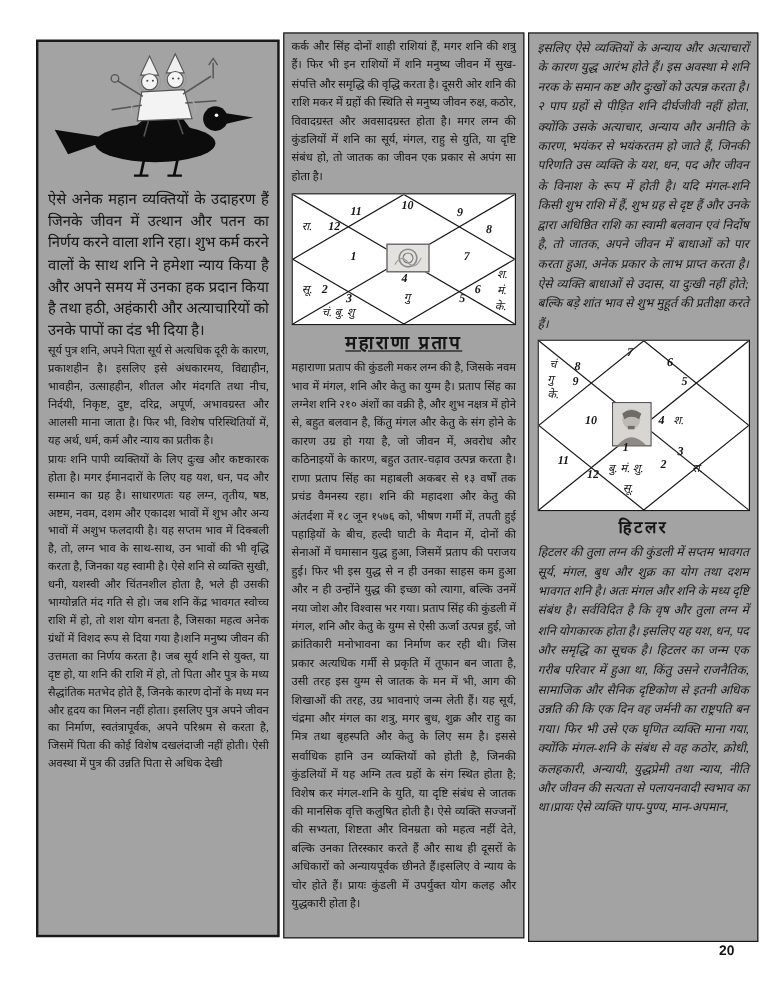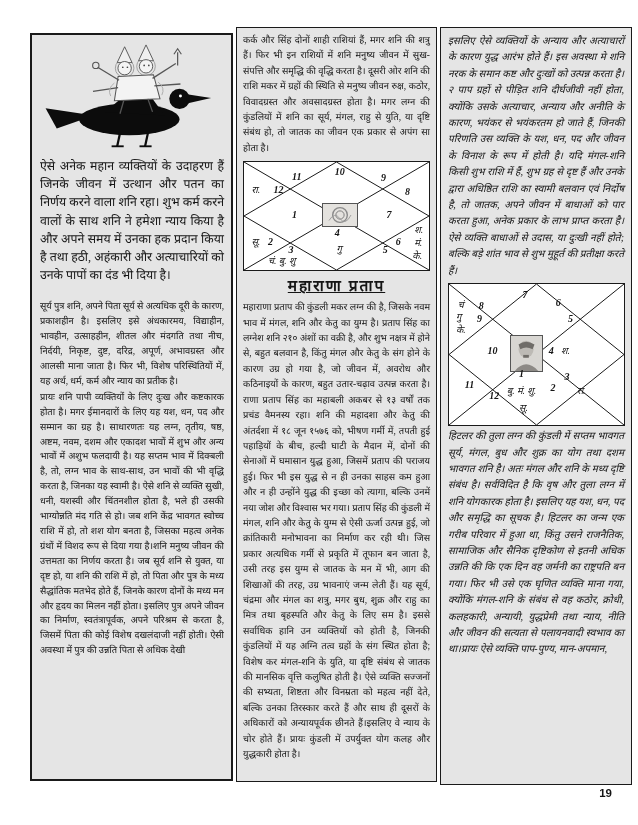--- a/index.html
+++ b/index.html
@@ -1,19 +1,19 @@
 <!DOCTYPE html>
 <html><head>
 <meta charset="utf-8">
 <style>
   * { margin:0; padding:0; box-sizing:border-box; }
   html,body { width:638px; height:825px; background:#ffffff; overflow:hidden; }
   body { font-family:"Liberation Serif","DejaVu Serif",serif; color:#151515; position:relative; }
 
-  .col { position:absolute; background:#e5e5e5; border:1.6px solid #1a1a1a; overflow:hidden; }
+  .col { position:absolute; background:#a3a3a3; border:1.6px solid #1a1a1a; overflow:hidden; }
   #left-col   { left:30px;  top:33px; width:203px; height:748px; border-width:2px; padding:4px 7px 4px 8px; }
   #mid-col    { left:236px; top:27px; width:201px; height:755px; padding:5px 6px; }
   #right-col  { left:440px; top:27px; width:192px; height:758px; padding:5px 7px; }
 
   .page-heading { font-size:21px; font-weight:bold; letter-spacing:1px; padding:4px 0 2px 2px; }
   .illustration { width:186px; height:112px; display:block; margin:2px auto 4px auto; }
 
   .intro { font-size:12.3px; line-height:18.2px; text-align:justify; font-weight:500; }
   .small-text { font-size:9.3px; line-height:14.9px; text-align:justify; }
   .mid-text { font-size:9.4px; line-height:15.4px; text-align:justify; }
@@ -74,21 +74,21 @@
     <circle cx="60" cy="26" r="3.4" fill="none" stroke="#555" stroke-width="1.2"></circle>
     <line x1="148" y1="12" x2="148" y2="26" stroke="#555" stroke-width="1.3"></line>
     <path d="M144,14 L148,8 L152,14" fill="none" stroke="#555" stroke-width="1.2"></path>
     <line x1="90" y1="64" x2="86" y2="78" stroke="#555" stroke-width="1.4"></line>
     <line x1="116" y1="62" x2="121" y2="76" stroke="#555" stroke-width="1.4"></line>
     <path d="M80,45 q-8,6 -4,14" fill="none" stroke="#aaa" stroke-width="1"></path>
     <path d="M127,44 q8,6 4,14" fill="none" stroke="#aaa" stroke-width="1"></path>
   </svg>
 
   <div class="intro">ऐसे अनेक महान व्यक्तियों के उदाहरण हैं जिनके जीवन में उत्थान और पतन का निर्णय करने वाला शनि रहा। शुभ कर्म करने वालों के साथ शनि ने हमेशा न्याय किया है और अपने समय में उनका हक प्रदान किया है तथा हठी, अहंकारी और अत्याचारियों को उनके पापों का दंड भी दिया है।</div>
-  <p class="small-text" style="margin-top:15px">सूर्य पुत्र शनि, अपने पिता सूर्य से अत्यधिक दूरी के कारण, प्रकाशहीन है। इसलिए इसे अंधकारमय, विद्याहीन, भावहीन, उत्साहहीन, शीतल और मंदगति तथा नीच, निर्दयी, निकृष्ट, दुष्ट, दरिद्र, अपूर्ण, अभावग्रस्त और आलसी माना जाता है। फिर भी, विशेष परिस्थितियों में, यह अर्थ, धर्म, कर्म और न्याय का प्रतीक है।</p>
+  <p class="small-text" style="margin-top:2px">सूर्य पुत्र शनि, अपने पिता सूर्य से अत्यधिक दूरी के कारण, प्रकाशहीन है। इसलिए इसे अंधकारमय, विद्याहीन, भावहीन, उत्साहहीन, शीतल और मंदगति तथा नीच, निर्दयी, निकृष्ट, दुष्ट, दरिद्र, अपूर्ण, अभावग्रस्त और आलसी माना जाता है। फिर भी, विशेष परिस्थितियों में, यह अर्थ, धर्म, कर्म और न्याय का प्रतीक है।</p>
   <p class="small-text">प्रायः शनि पापी व्यक्तियों के लिए दुःख और कष्टकारक होता है। मगर ईमानदारों के लिए यह यश, धन, पद और सम्मान का ग्रह है। साधारणतः यह लग्न, तृतीय, षष्ठ, अष्टम, नवम, दशम और एकादश भावों में शुभ और अन्य भावों में अशुभ फलदायी है। यह सप्तम भाव में दिक्बली है, तो, लग्न भाव के साथ-साथ, उन भावों की भी वृद्धि करता है, जिनका यह स्वामी है। ऐसे शनि से व्यक्ति सुखी, धनी, यशस्वी और चिंतनशील होता है, भले ही उसकी भाग्योन्नति मंद गति से हो। जब शनि केंद्र भावगत स्वोच्च राशि में हो, तो शश योग बनता है, जिसका महत्व अनेक ग्रंथों में विशद रूप से दिया गया है।शनि मनुष्य जीवन की उत्तमता का निर्णय करता है। जब सूर्य शनि से युक्त, या दृष्ट हो, या शनि की राशि में हो, तो पिता और पुत्र के मध्य सैद्धांतिक मतभेद होते हैं, जिनके कारण दोनों के मध्य मन और हृदय का मिलन नहीं होता। इसलिए पुत्र अपने जीवन का निर्माण, स्वतंत्रापूर्वक, अपने परिश्रम से करता है, जिसमें पिता की कोई विशेष दखलंदाजी नहीं होती। ऐसी अवस्था में पुत्र की उन्नति पिता से अधिक देखी</p>
 </div>
 
 <div class="col" id="mid-col">
   <div class="mid-text">कर्क और सिंह दोनों शाही राशियां हैं, मगर शनि की शत्रु हैं। फिर भी इन राशियों में शनि मनुष्य जीवन में सुख-संपत्ति और समृद्धि की वृद्धि करता है। दूसरी ओर शनि की राशि मकर में ग्रहों की स्थिति से मनुष्य जीवन रुक्ष, कठोर, विवादग्रस्त और अवसादग्रस्त होता है। मगर लग्न की कुंडलियों में शनि का सूर्य, मंगल, राहु से युति, या दृष्टि संबंध हो, तो जातक का जीवन एक प्रकार से अपंग सा होता है।</div>
 
   <div class="kundli" id="kundli1">
     <svg class="grid" viewBox="0 0 100 100" preserveAspectRatio="none">
       <line x1="0" y1="0" x2="100" y2="100" stroke="#1a1a1a" stroke-width="1" vector-effect="non-scaling-stroke"></line>
       <line x1="100" y1="0" x2="0" y2="100" stroke="#1a1a1a" stroke-width="1" vector-effect="non-scaling-stroke"></line>
@@ -158,16 +158,17 @@
       <span class="kl kb" style="left: 40%; top: 60%;">1</span>
       <span class="kl kb" style="left: 9%; top: 68%;">11</span>
       <span class="kl kb" style="left: 23%; top: 76%;">12</span>
       <span class="kl" style="left: 33%; top: 72%;">बु. मं. शु.</span>
       <span class="kl" style="left: 40%; top: 84%;">सू.</span>
       <span class="kl kb" style="left: 58%; top: 70%;">2</span>
       <span class="kl kb" style="left: 66%; top: 62%;">3</span>
       <span class="kl" style="left: 73%; top: 72%;">रा.</span>
     </div>
 
+  <div class="chart-caption" id="caption2">हिटलर</div>
   <div class="right-text">हिटलर की तुला लग्न की कुंडली में सप्तम भावगत सूर्य, मंगल, बुध और शुक्र का योग तथा दशम भावगत शनि है। अतः मंगल और शनि के मध्य दृष्टि संबंध है। सर्वविदित है कि वृष और तुला लग्न में शनि योगकारक होता है। इसलिए यह यश, धन, पद और समृद्धि का सूचक है। हिटलर का जन्म एक गरीब परिवार में हुआ था, किंतु उसने राजनैतिक, सामाजिक और सैनिक दृष्टिकोण से इतनी अधिक उन्नति की कि एक दिन वह जर्मनी का राष्ट्रपति बन गया। फिर भी उसे एक घृणित व्यक्ति माना गया, क्योंकि मंगल-शनि के संबंध से वह कठोर, क्रोधी, कलहकारी, अन्यायी, युद्धप्रेमी तथा न्याय, नीति और जीवन की सत्यता से पलायनवादी स्वभाव का था।प्रायः ऐसे व्यक्ति पाप-पुण्य, मान-अपमान,</div>
 </div>
 
-<div class="page-number">19</div>
+<div class="page-number">20</div>
 
 </body></html>

